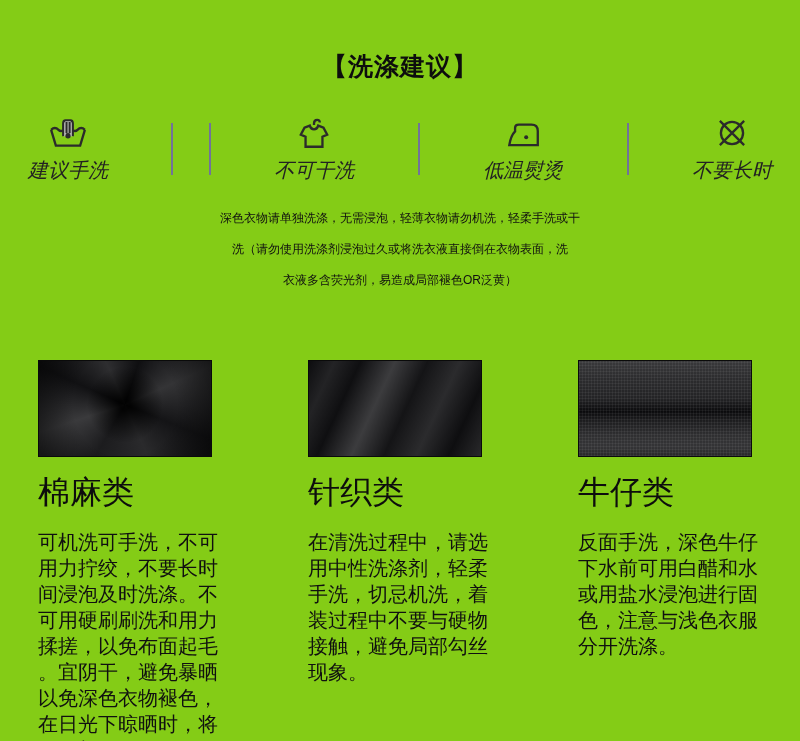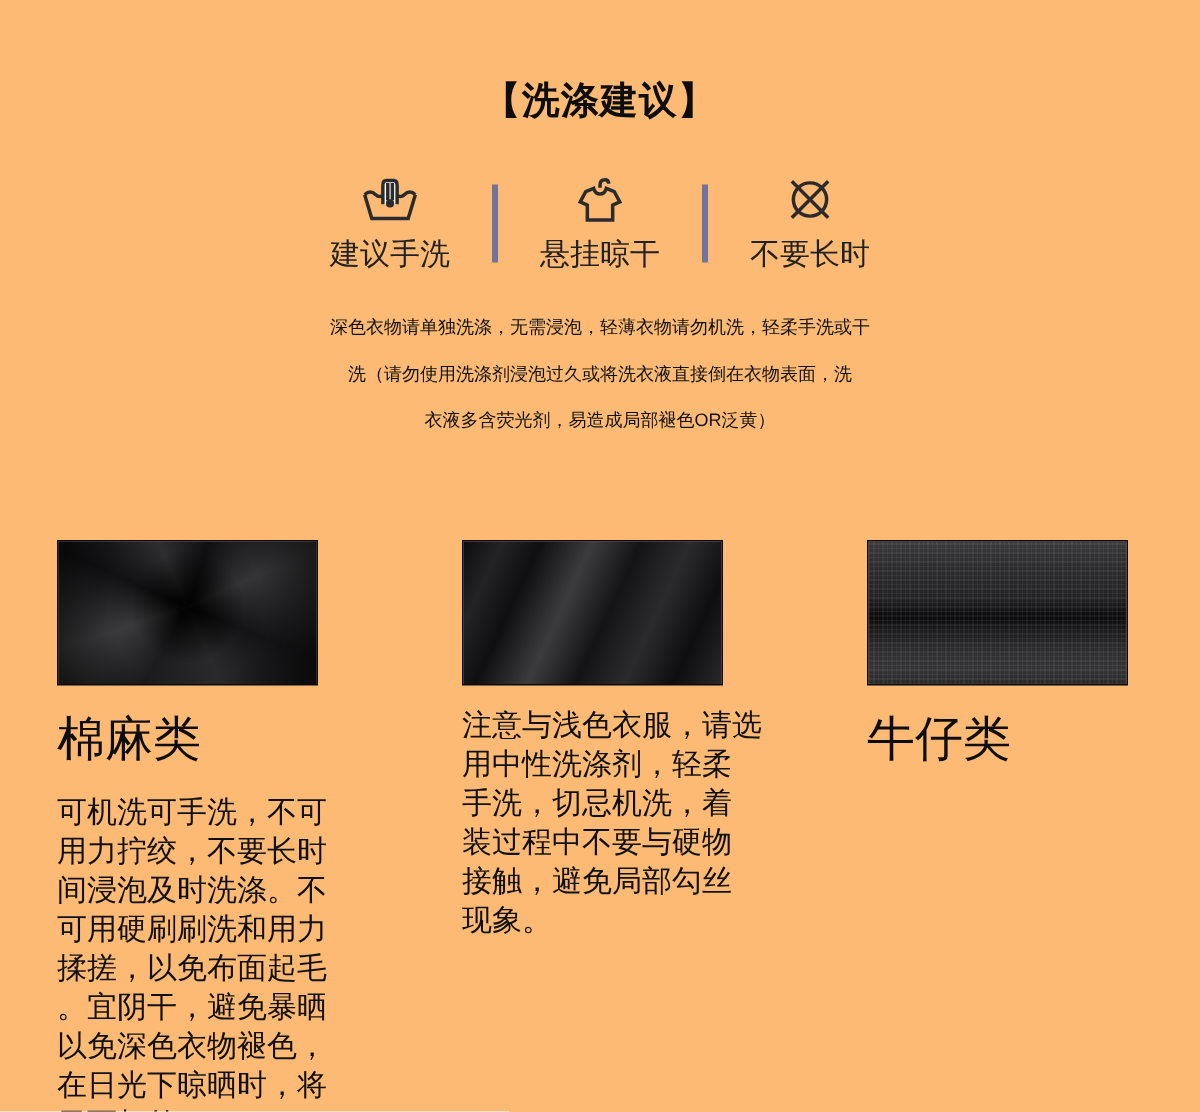--- a/index.html
+++ b/index.html
@@ -3,37 +3,38 @@
 <meta charset="utf-8">
 <style>
   * { margin: 0; padding: 0; box-sizing: border-box; }
   html, body { background: #ffffff; }
   body {
     width: 800px; height: 741px;
     font-family: "Liberation Sans", "DejaVu Sans", sans-serif;
     color: #111111;
     overflow: hidden;
   }
-  .page { width: 800px; height: 741px; background: #fdba74; position: relative; }
+  .page { width: 800px; height: 741px; background: #84cc16; position: relative; }
 
   .page-title {
     padding-top: 50px;
     text-align: center;
     font-size: 25px;
     font-weight: bold;
     color: #0d0d0d;
     letter-spacing: 1px;
   }
 
   .icon-row {
     margin-top: 34px;
     display: flex;
-    justify-content: center;
+    justify-content: space-between;
     align-items: stretch;
     height: 64px;
+    font-style: italic;
   }
   .care-item {
     width: 136px;
     display: flex;
     flex-direction: column;
     align-items: center;
     justify-content: space-between;
   }
   .care-item svg { display: block; }
   .care-label {
@@ -139,25 +140,34 @@
 
     <div class="vdiv"></div>
 
     <div class="care-item">
       <span>
         <svg width="38" height="32" viewBox="0 0 36 30">
           <path class="ic" d="M18 7.5 V6 Q18 2.5 21 2.5 Q23.5 2.5 23.5 5"></path>
           <path class="ic" d="M14 8 L9 10 L5.5 16.5 L10 18.5 V28 H26 V18.5 L30.5 16.5 L27 10 L22 8 Q21 11.5 18 11.5 Q15 11.5 14 8 Z"></path>
         </svg>
       </span>
-      <span class="care-label">悬挂晾干</span>
-    </div>
-
-    <div class="vdiv"></div>
-
+      <span class="care-label">不可干洗</span>
+    </div>
+
+    <div class="vdiv"></div>
+
+    <div class="care-item">
+      <span>
+        <svg width="38" height="32" viewBox="0 0 36 30">
+          <path class="ic" d="M5 26.5 H32 V13 Q32 7 26 7 H14 Q10.5 7 10.5 10 L10.5 13.5 Q6.5 17.5 5 26.5 Z"></path>
+          <circle class="ic-fill" cx="21" cy="19" r="1.9"></circle>
+        </svg>
+      </span>
+      <span class="care-label">低温熨烫</span>
+    </div>
 
     <div class="vdiv"></div>
 
     <div class="care-item">
       <span>
         <svg width="38" height="32" viewBox="0 0 36 30">
           <circle class="ic" cx="18" cy="15" r="10.5"></circle>
           <path class="ic" d="M6.5 3.5 L29.5 26.5 M29.5 3.5 L6.5 26.5"></path>
         </svg>
       </span>
@@ -181,28 +191,34 @@
 可用硬刷刷洗和用力
 揉搓，以免布面起毛
 。宜阴干，避免暴晒
 以免深色衣物褪色，
 在日光下晾晒时，将
 里面朝外。</p>
     </div>
 
     <div class="fabric-col">
       <div class="fabric-img img-knit"></div>
-      <p class="fabric-body">注意与浅色衣服，请选
+      <h2 class="fabric-heading">针织类</h2>
+      <p class="fabric-body">在清洗过程中，请选
 用中性洗涤剂，轻柔
 手洗，切忌机洗，着
 装过程中不要与硬物
 接触，避免局部勾丝
 现象。</p>
     </div>
 
     <div class="fabric-col">
       <div class="fabric-img img-denim"></div>
       <h2 class="fabric-heading">牛仔类</h2>
+      <p class="fabric-body">反面手洗，深色牛仔
+下水前可用白醋和水
+或用盐水浸泡进行固
+色，注意与浅色衣服
+分开洗涤。</p>
     </div>
 
   </div>
 
 </div>
 
 </body></html>

